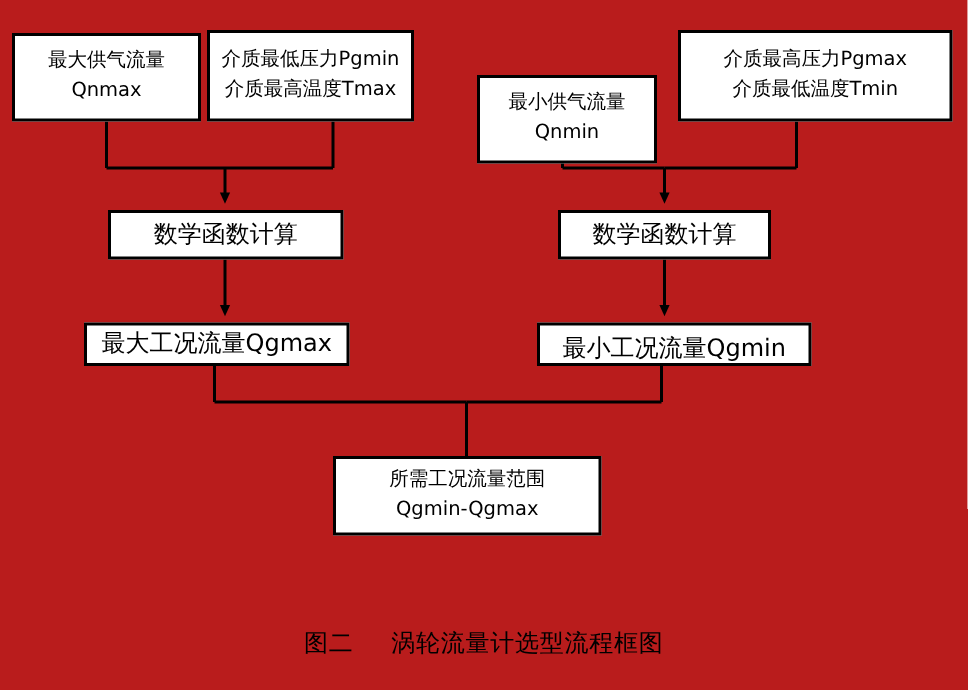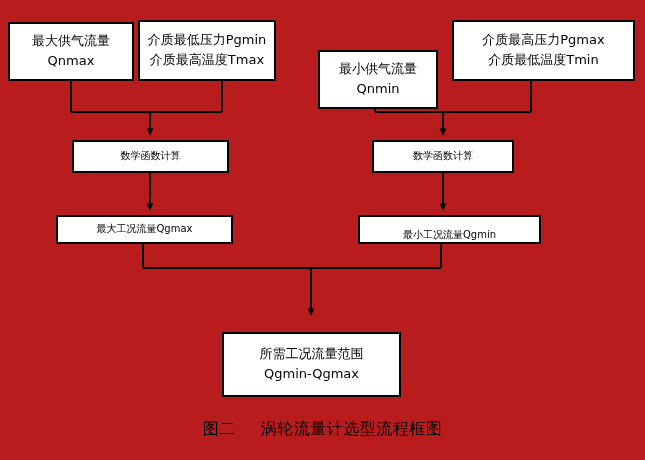--- a/index.html
+++ b/index.html
@@ -36,39 +36,39 @@
     color: #000000;
     line-height: 1.28;
     z-index: 2;
   }
   .node .line1,
   .node .line2 {
     display: block;
     white-space: nowrap;
   }
   .n-two-line { font-size: 13px; }
-  .n-one-line { font-size: 10px; }
+  .n-one-line { font-size: 16px; }
   .n-two-line .line2 { margin-top: 3px; }
 
   
   #box-qnmax   { left: 8px;   top: 22px;  width: 126px; height: 59px; }
   #box-pgmin   { left: 138px; top: 20px;  width: 138px; height: 61px; }
   #box-qnmin   { left: 318px; top: 22px;  width: 120px; height: 59px; margin-top: 28px; }
   #box-pgmax   { left: 440px; top: 20px;  width: 183px; height: 61px; margin-left: 12px; }
 
   
   #box-calc-left  { left: 72px;  top: 140px; width: 157px; height: 33px; }
   #box-calc-right { left: 372px; top: 140px; width: 142px; height: 33px; }
 
   
   #box-qgmax { left: 56px;  top: 215px; width: 177px; height: 29px; }
   #box-qgmin { left: 358px; top: 215px; width: 183px; height: 29px; justify-content: flex-end; }
 
   
-  #box-result { left: 222px; top: 332px; width: 179px; height: 65px; }
+  #box-result { left: 222px; top: 304px; width: 179px; height: 53px; }
 
   #caption {
     position: absolute;
     left: 0;
     top: 419px;
     width: 645px;
     text-align: center;
     font-size: 16px;
     color: #000000;
     letter-spacing: 0.5px;

